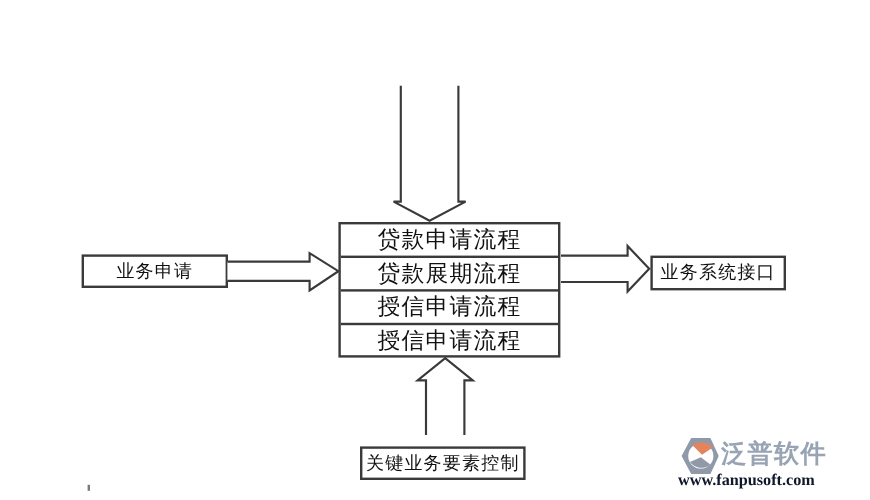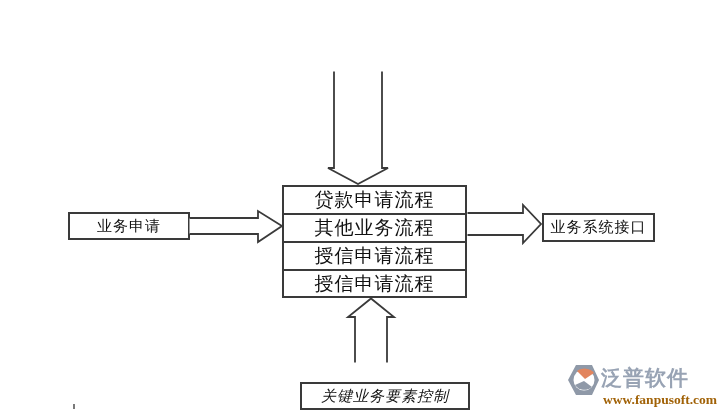--- a/index.html
+++ b/index.html
@@ -81,44 +81,44 @@
   }
 </style>
 </head>
 <body>
 
 <div id="canvas">
 
 
   <div id="process-stack">
     <div class="stack-row">贷款申请流程</div>
-    <div class="stack-row">其他业务流程</div>
+    <div class="stack-row">贷款展期流程</div>
     <div class="stack-row">授信申请流程</div>
     <div class="stack-row">授信申请流程</div>
   </div>
 
   <div class="fbox" style="left:542px; top:213px; width:113px; height:29px;">业务系统接口</div>
 
   <div class="fbox" style="left:68px; top:212px; width:122px; height:28px;">业务申请</div>
 
-  <div class="fbox" style="left:300px; top:382px; width:170px; height:28px;font-style:italic;">关键业务要素控制</div>
+  <div class="fbox" style="left:300px; top:372px; width:138px; height:28px;">关键业务要素控制</div>
 
   <svg id="arrow-layer" viewBox="0 0 725 417" xmlns="http://www.w3.org/2000/svg">
     <path d="M334,71.5 L334,168 L328,168 L358,184 L388,168 L382,168 L382,71.5" fill="#ffffff" stroke-width="1.8" stroke="#3a3a3a"></path>
     <path d="M189.5,218 L258,218 L258,211 L282,226 L258,242 L258,234 L189.5,234" fill="#ffffff" stroke-width="1.8" stroke="#3a3a3a"></path>
     <path d="M467.5,213 L523,213 L523,205 L541,224 L523,243 L523,235 L467.5,235" fill="#ffffff" stroke-width="1.8" stroke="#3a3a3a"></path>
     <path d="M355,362.5 L355,317 L348,317 L371,298.5 L394,317 L387,317 L387,362.5" fill="#ffffff" stroke-width="1.8" stroke="#3a3a3a"></path>
   </svg>
 
   <div id="logo">
     <svg id="logo-icon" width="34" height="34" viewBox="0 0 34 34">
       <path d="M3,17 L11,2 L27,2 L34,17 L27,32 L11,32 Z" fill="#8f99a8"></path>
       <circle cx="19" cy="17" r="10.5" fill="#ffffff"></circle>
       <path d="M12,8 A11,9 0 0 1 29,10 L20,16 Z" fill="#e2855e"></path>
       <path d="M10,22 A11,10 0 0 0 27,24 L19,18 Z" fill="#8f99a8"></path>
     </svg>
     <div id="logo-brand" style="color: rgb(152, 163, 180);">泛普软件</div>
-    <div id="logo-url" style="color: #a16207; margin-left: 38px;">www.fanpusoft.com</div>
+    <div id="logo-url" style="color: #0f172a;">www.fanpusoft.com</div>
   </div>
 
   <div id="stray-mark"></div>
 
 </div>
 
 </body></html>

